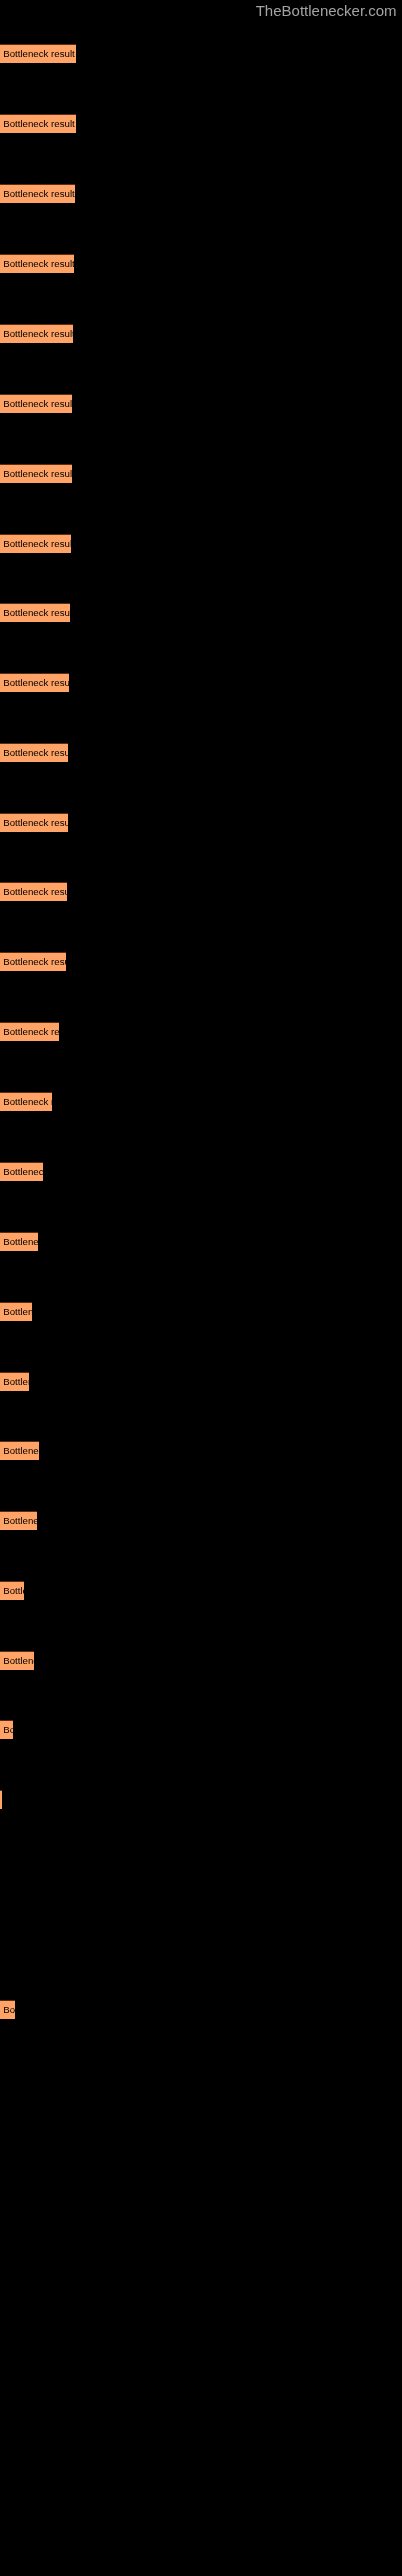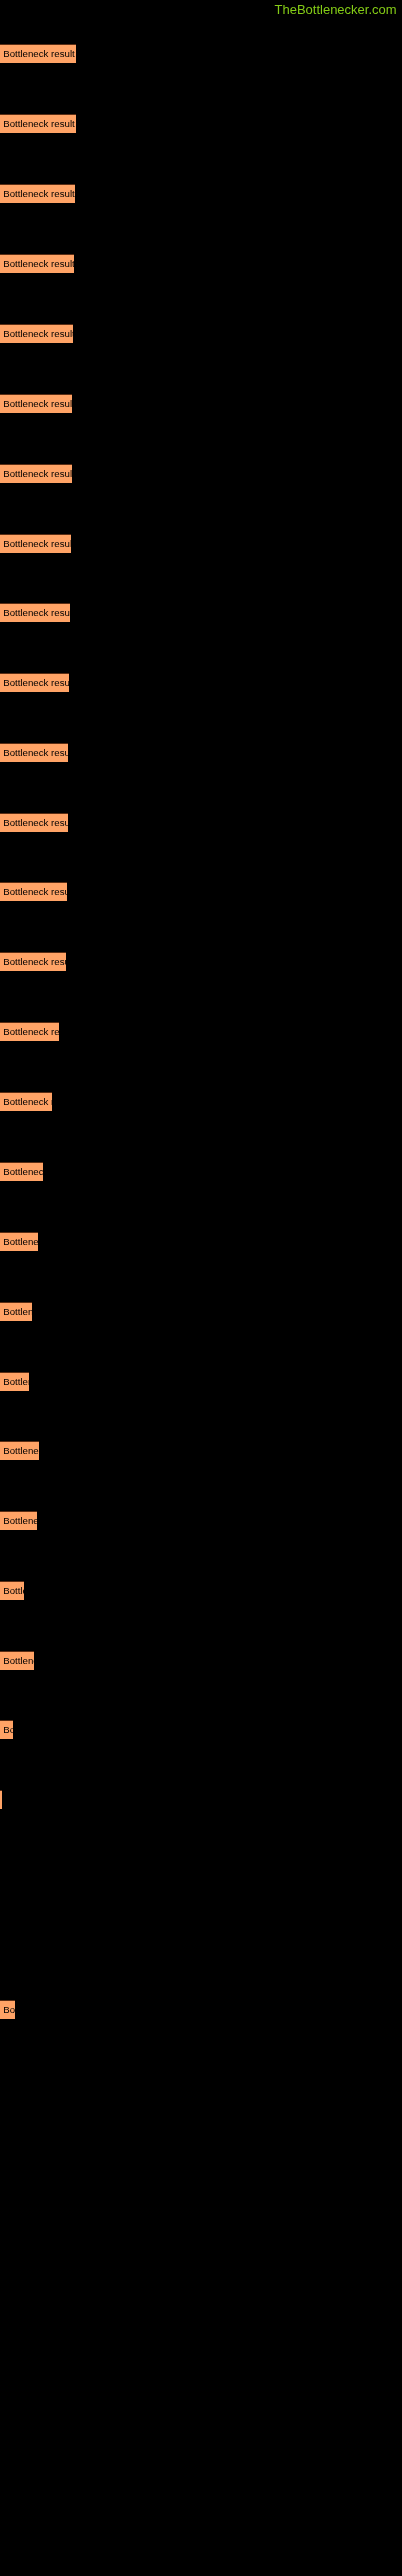--- a/index.html
+++ b/index.html
@@ -11,22 +11,22 @@
     width: 403px;
     height: 2576px;
     position: relative;
     font-family: "Liberation Sans", sans-serif;
     overflow: hidden;
   }
   #watermark {
     position: absolute;
     right: 6.4px;
     top: 1.6px;
-    color: #84cc16;
-    font-size: 13px;
+    color: #a3a3a3;
+    font-size: 15px;
     font-family: "Liberation Sans", sans-serif;
     letter-spacing: 0px;
     white-space: nowrap;
   }
   #chart {
     position: absolute;
     left: 0;
     top: 0;
     width: 403px;
     height: 2576px;

